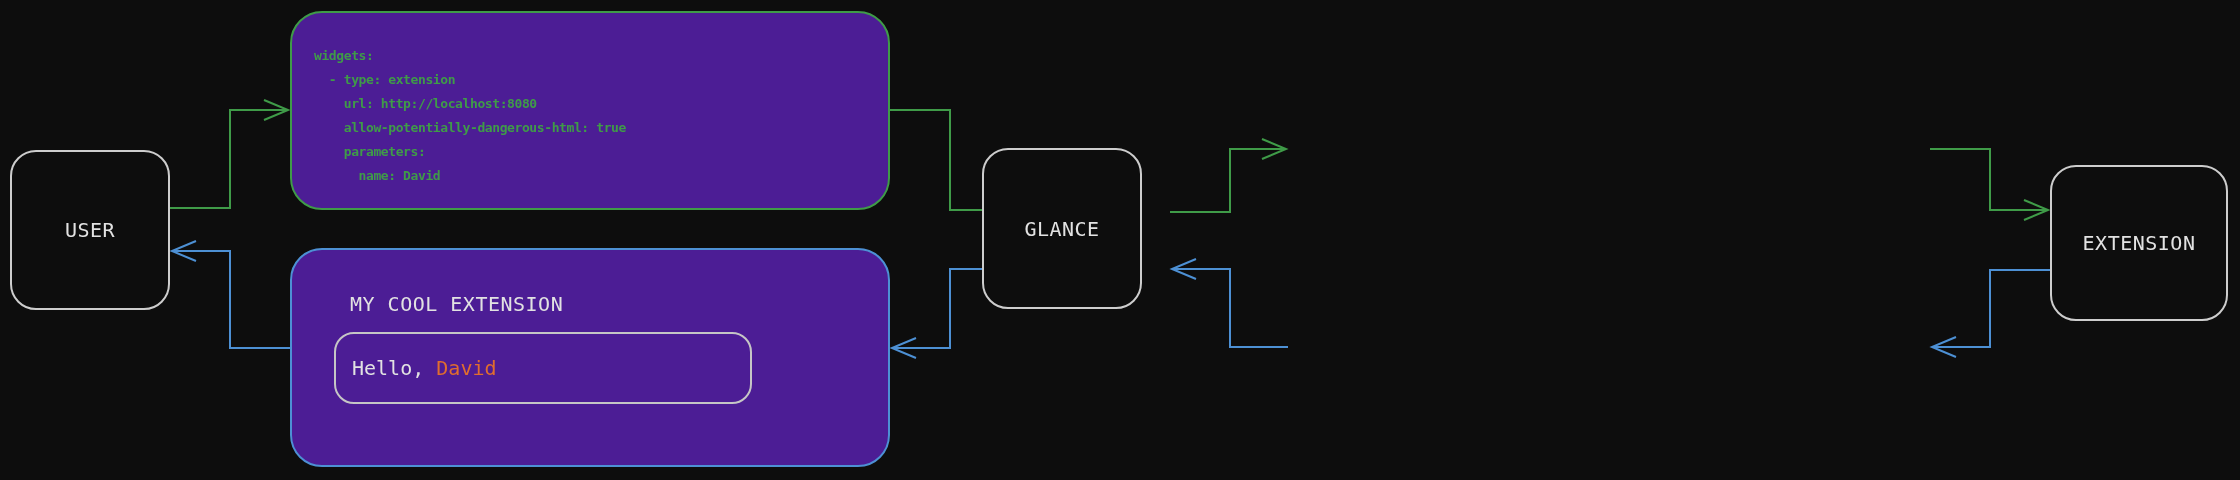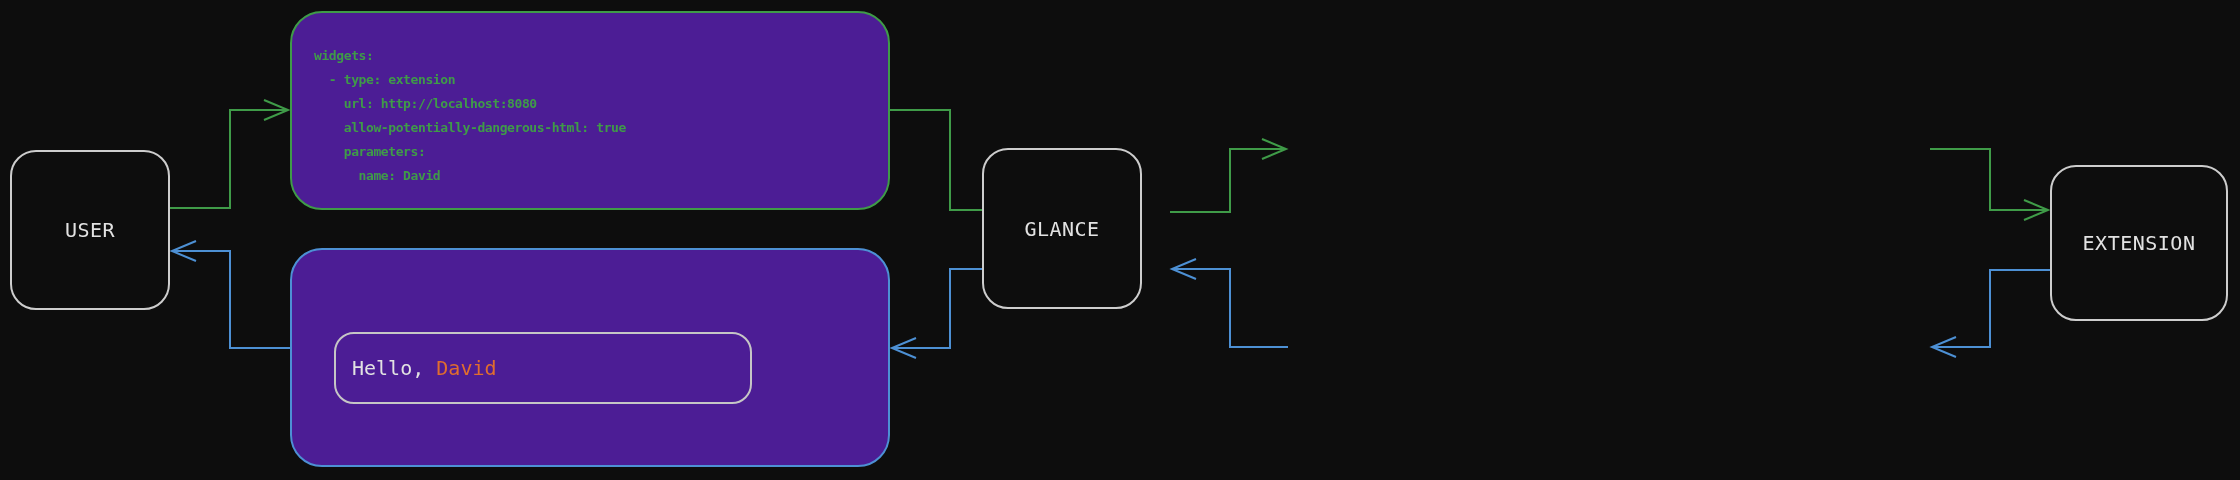--- a/index.html
+++ b/index.html
@@ -108,18 +108,19 @@
     <span class="node-label">GLANCE</span>
   </div>
 
 
   <div class="node" id="node-extension">
     <span class="node-label">EXTENSION</span>
   </div>
 
 
   <div class="bigbox blue" id="box-widget">
+    <span class="widget-title">MY COOL EXTENSION</span>
     <div class="widget-inner">
       <span class="greeting"><span class="prefix">Hello, </span><span class="name">David</span></span>
     </div>
   </div>
 
 </div>
 
 </body></html>

